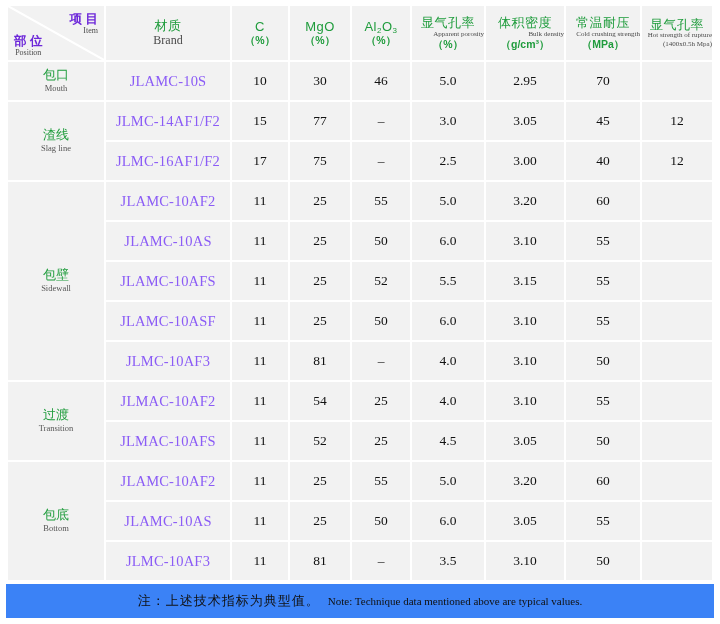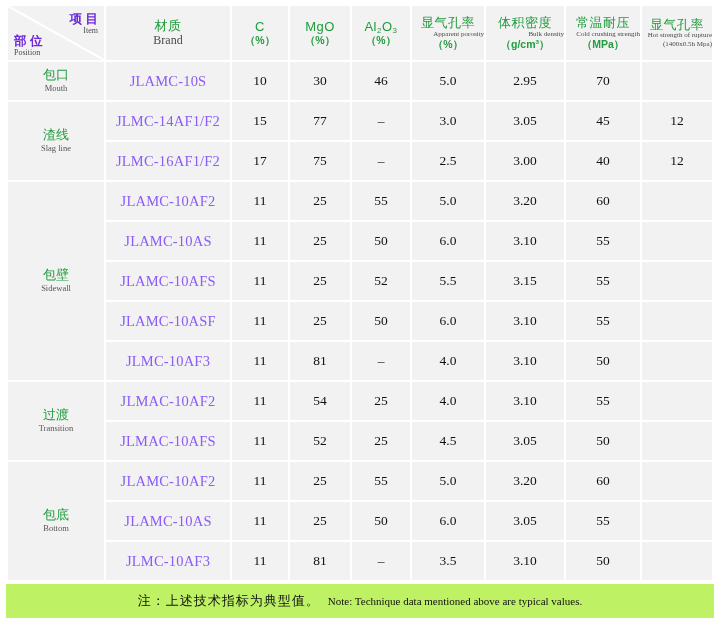--- a/index.html
+++ b/index.html
@@ -100,21 +100,21 @@
     font-weight: bold;
     display: inline-block;
   }
   .corner .en {
     font-size: 8px;
     color: #4a4a4a;
     font-family: Liberation Serif, serif;
     display: block;
   }
   .corner .ttop .cn, .corner .ttop .en { text-align: right; }
-  .corner .tbot .cn, .corner .tbot .en { text-align: left; }
+  .corner .tbot .cn, .corner .tbot .en { text-align: center; }
 
   
   td.pos {
     color: #1f9c3c;
     font-family: "Liberation Sans", sans-serif;
     font-weight: bold;
     font-size: 13px;
     line-height: 1.15;
   }
   td.pos .en {
@@ -132,21 +132,21 @@
     letter-spacing: 0.2px;
   }
   td.val {
     font-size: 13.5px;
     font-family: "Liberation Serif", serif;
     color: #111;
   }
   tr.datarow td { height: 38px; }
   .note {
     margin-top: 2px;
-    background: #bef264;
+    background: #3b82f6;
     height: 34px;
     display: flex;
     align-items: center;
     justify-content: center;
     width: 708px;
     box-sizing: border-box;
   }
   .note .cn {
     font-size: 13px;
     font-family: "Liberation Sans", sans-serif;

